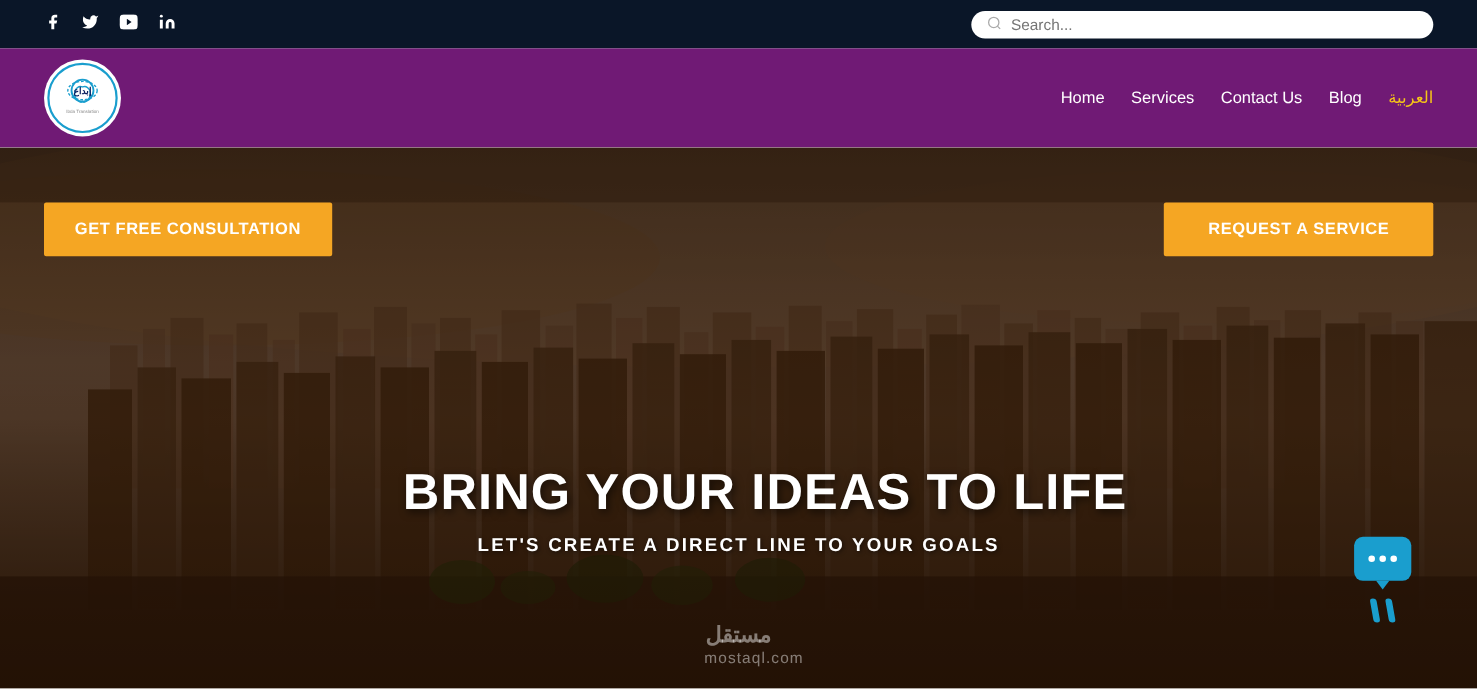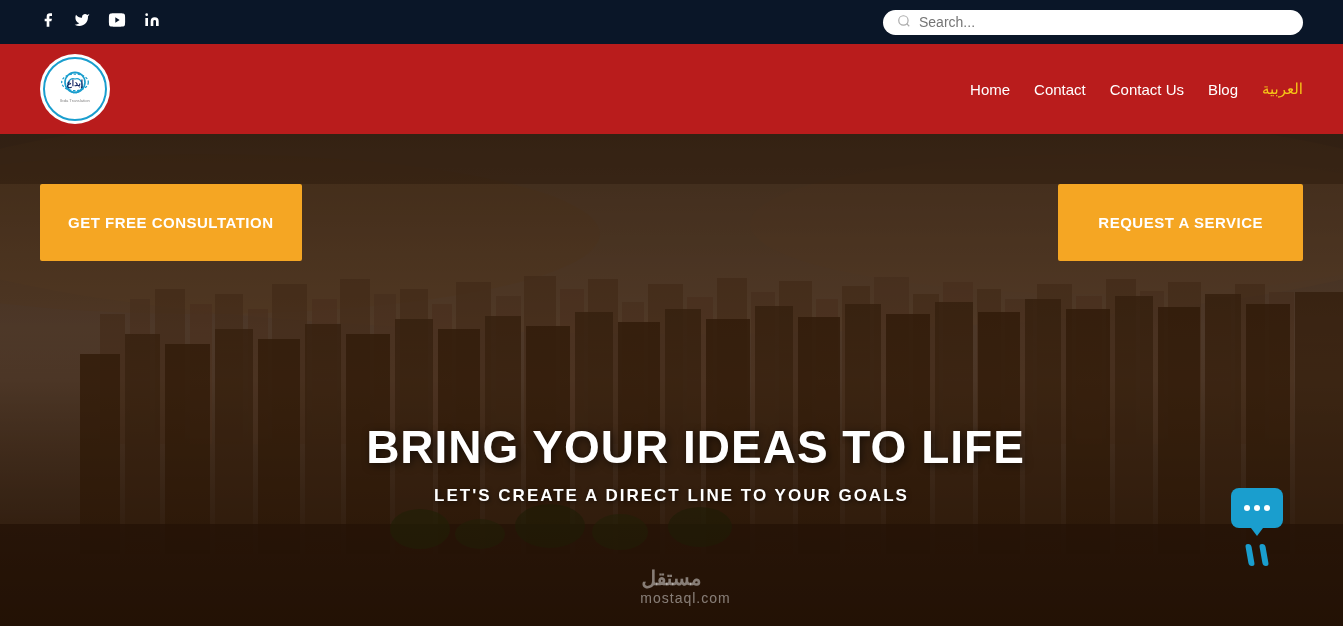--- a/index.html
+++ b/index.html
@@ -42,21 +42,21 @@
       width: 100%;
     }
     .search-icon-svg {
       color: #aaa;
       margin-right: 8px;
       font-size: 14px;
     }
 
     
     .navbar {
-      background-color: #b91c1c;
+      background-color: #701a75;
       display: flex;
       align-items: center;
       justify-content: space-between;
       padding: 0 40px;
       height: 90px;
     }
     .logo-area {
       display: flex;
       align-items: center;
       gap: 10px;
@@ -130,21 +130,21 @@
       left: 0;
       right: 0;
       display: flex;
       justify-content: space-between;
       padding: 0 40px;
     }
     .btn-consultation {
       background-color: #f5a623;
       color: #fff;
       border: none;
-      padding: 30px 28px;
+      padding: 2px 28px;
       font-size: 15px;
       font-weight: bold;
       cursor: pointer;
       letter-spacing: 0.5px;
       border-radius: 2px;
     }
     .btn-service {
       background-color: #f5a623;
       color: #fff;
       border: none;
@@ -312,21 +312,21 @@
           <text x="30" y="26" text-anchor="middle" font-size="10" font-weight="bold" fill="#0d2060" font-family="Arial">إبداع</text>
 
           <ellipse cx="30" cy="22" rx="16" ry="10" fill="none" stroke="#1a9ece" stroke-width="1.5" stroke-dasharray="3,2"></ellipse>
           <text x="30" y="46" text-anchor="middle" font-size="5" fill="#888" font-family="Arial">Ibda Translation</text>
         </svg>
       </div>
     </div>
   </div>
   <div class="nav-links">
     <a class="nav-link">Home</a>
-    <a class="nav-link">Contact</a>
+    <a class="nav-link">Services</a>
     <a class="nav-link">Contact Us</a>
     <a class="nav-link">Blog</a>
     <a class="nav-link-arabic">العربية</a>
   </div>
 </nav>
 
 <div class="hero">
 
   <svg class="hero-scene" xmlns="http://www.w3.org/2000/svg" viewBox="0 0 1343 492" preserveAspectRatio="xMidYMid slice">
 

